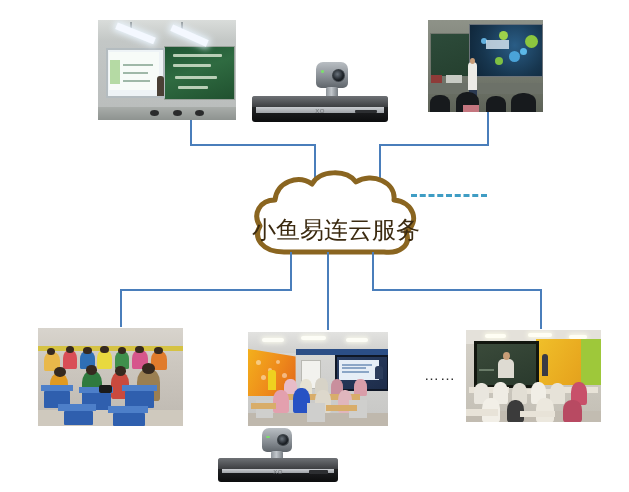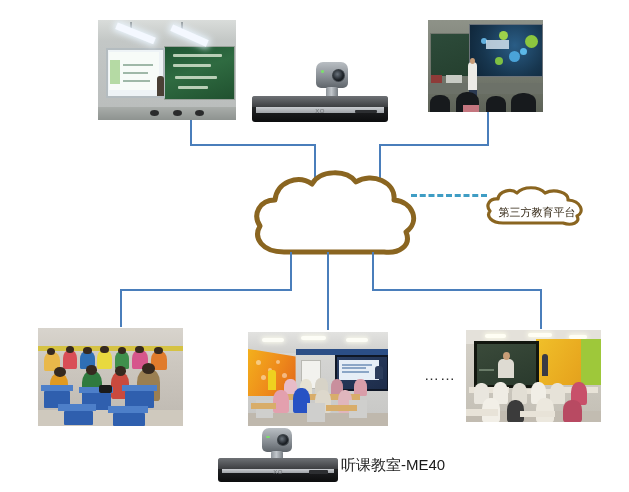--- a/index.html
+++ b/index.html
@@ -359,38 +359,25 @@
       <path d="M36 84
                C 14 84, 5 70, 12 58
                C 4 46, 12 32, 27 32
                C 29 14, 50 6, 64 16
                C 72 2, 98 1, 108 14
                C 124 4, 148 14, 146 32
                C 166 34, 172 54, 158 64
                C 164 78, 150 86, 136 84
                Z" fill="#ffffff" stroke="#8a6520" stroke-width="5" stroke-linejoin="round"></path>
     </svg>
+    <div class="cloud-label">小鱼易连云服务</div>
   </div>
 
   <div class="dashed-line" style="left:411px; top:194px; width:76px;"></div>
 
-  <div class="cloud-wrap" id="cloud-third" style="left:483px; top:188px; width:108px; height:40px;">
-    <svg width="108" height="40" viewBox="0 0 108 40" aria-hidden="true">
-      <path d="M20 35
-               C 8 35, 3 28, 7 23
-               C 2 17, 7 10, 15 11
-               C 16 3, 28 0, 34 5
-               C 40 -2, 56 -2, 62 5
-               C 72 0, 86 5, 85 12
-               C 98 13, 102 24, 94 28
-               C 98 35, 88 38, 80 35
-               Z" fill="#ffffff" stroke="#8a6520" stroke-width="3.2" stroke-linejoin="round"></path>
-    </svg>
-    <div class="cloud-label">第三方教育平台</div>
-  </div>
 
 
   <div class="line line-v" style="left:290px; top:252px; height:39px;"></div>
   <div class="line line-h" style="left:120px; top:289px; width:172px;"></div>
   <div class="line line-v" style="left:120px; top:289px; height:38px;"></div>
 
   <div class="line line-v" style="left:327px; top:252px; height:78px;"></div>
 
   <div class="line line-v" style="left:372px; top:252px; height:39px;"></div>
   <div class="line line-h" style="left:372px; top:289px; width:170px;"></div>
@@ -523,15 +510,14 @@
       <div class="cam-base"></div>
     </div>
     <div class="dev-box" style="left:0; top:30px; width:120px; height:24px;">
       <div class="dev-box-face"></div>
       <div class="dev-strip"></div>
       <div class="dev-logo">XO</div>
       <div class="dev-slot"></div>
     </div>
   </div>
 
-  <div class="label" id="label-listening" style="left:341px; top:456px;">听课教室-ME40</div>
 
 </div>
 
 </body></html>

